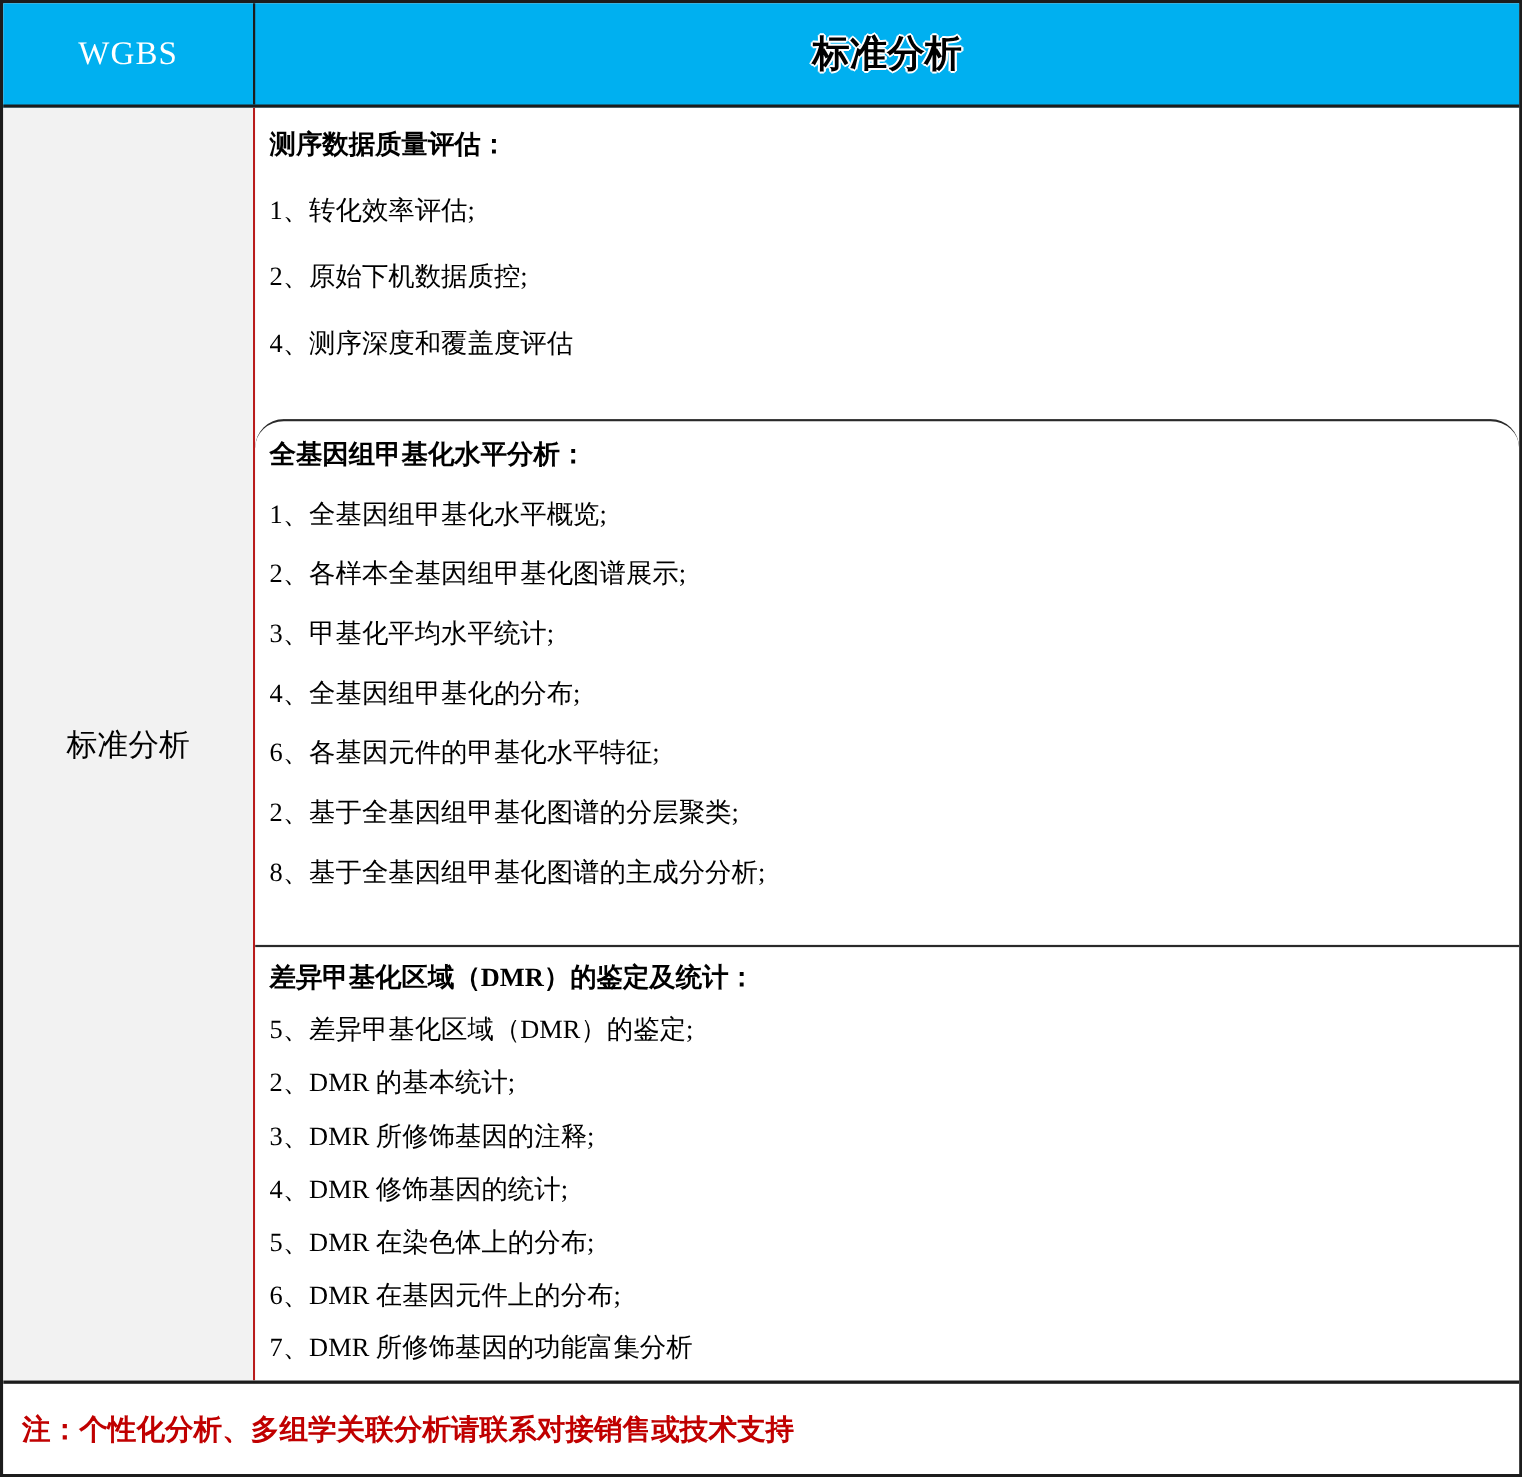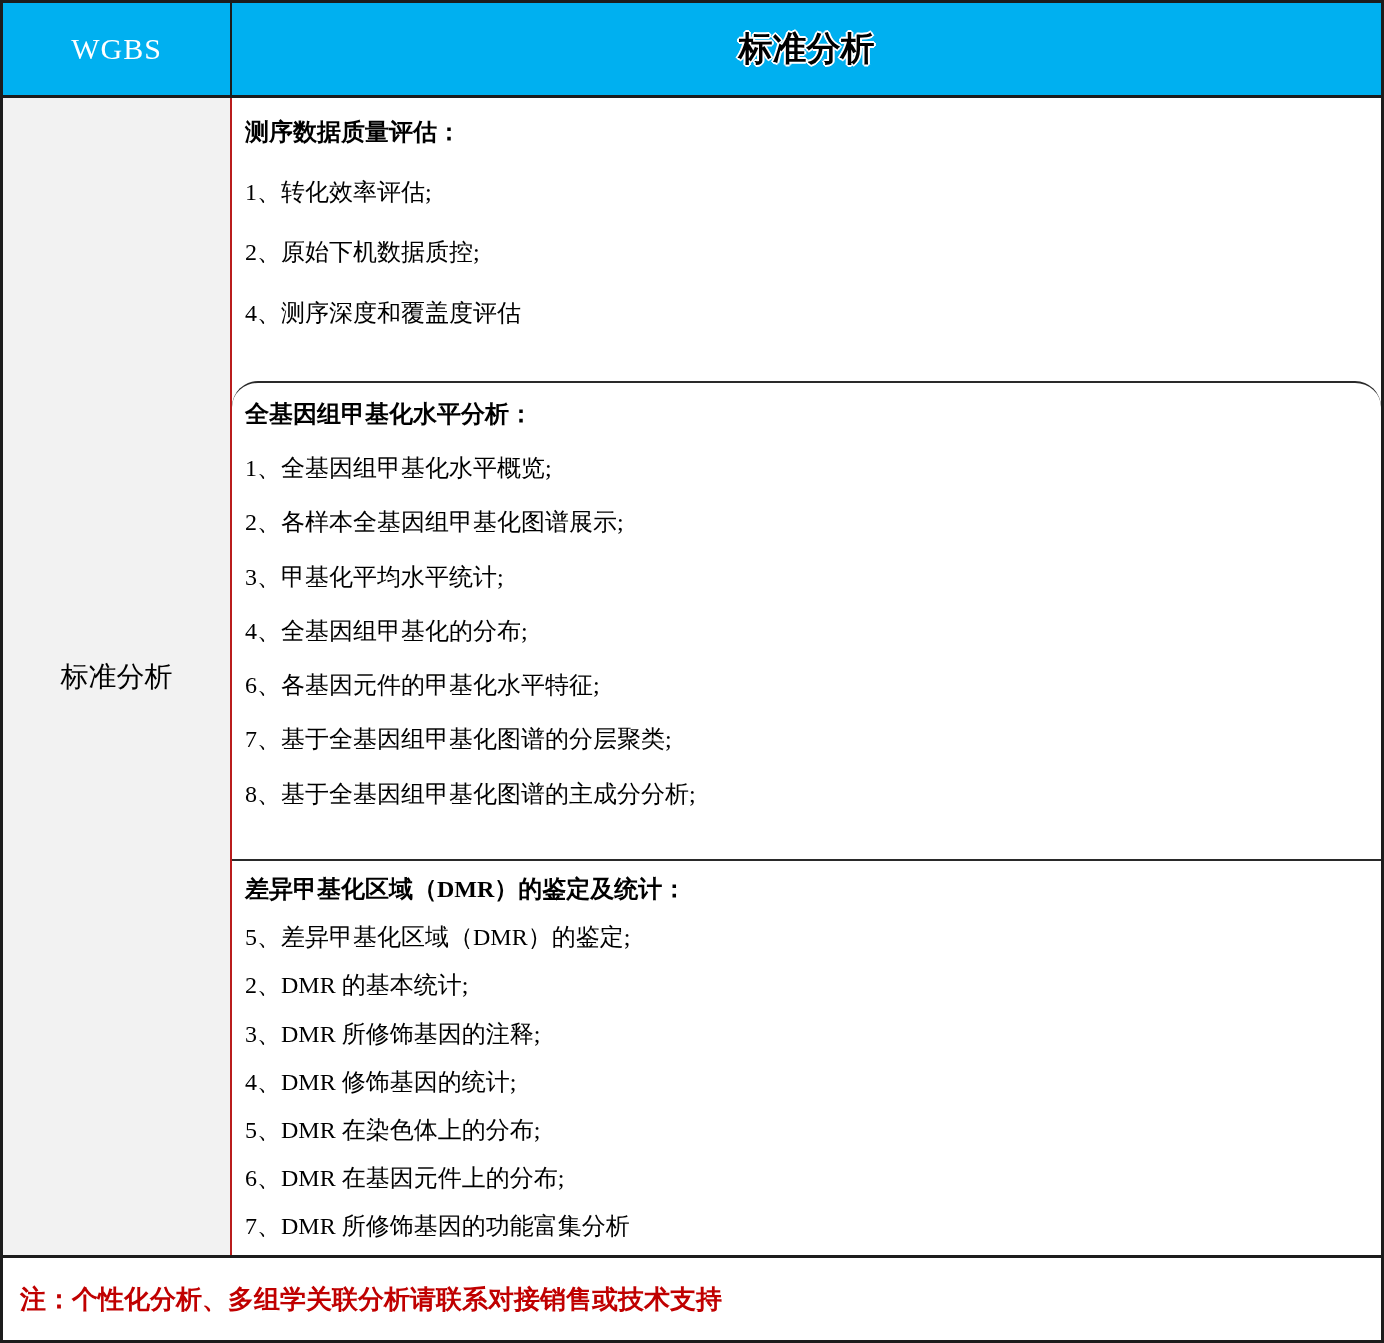--- a/index.html
+++ b/index.html
@@ -64,21 +64,21 @@
         <div class="line item">4、测序深度和覆盖度评估</div>
       </div>
 
       <div class="sec sec-genome">
         <div class="line title">全基因组甲基化水平分析：</div>
         <div class="line item">1、全基因组甲基化水平概览;</div>
         <div class="line item">2、各样本全基因组甲基化图谱展示;</div>
         <div class="line item">3、甲基化平均水平统计;</div>
         <div class="line item">4、全基因组甲基化的分布;</div>
         <div class="line item">6、各基因元件的甲基化水平特征;</div>
-        <div class="line item">7、基于全基因组甲基化图谱的分层聚类;</div>
+        <div class="line item">2、基于全基因组甲基化图谱的分层聚类;</div>
         <div class="line item">8、基于全基因组甲基化图谱的主成分分析;</div>
       </div>
 
       <div class="sec sec-dmr">
         <div class="line title">差异甲基化区域（DMR）的鉴定及统计：</div>
         <div class="line item">5、差异甲基化区域（DMR）的鉴定;</div>
         <div class="line item">2、DMR 的基本统计;</div>
         <div class="line item">3、DMR 所修饰基因的注释;</div>
         <div class="line item">4、DMR 修饰基因的统计;</div>
         <div class="line item">5、DMR 在染色体上的分布;</div>

